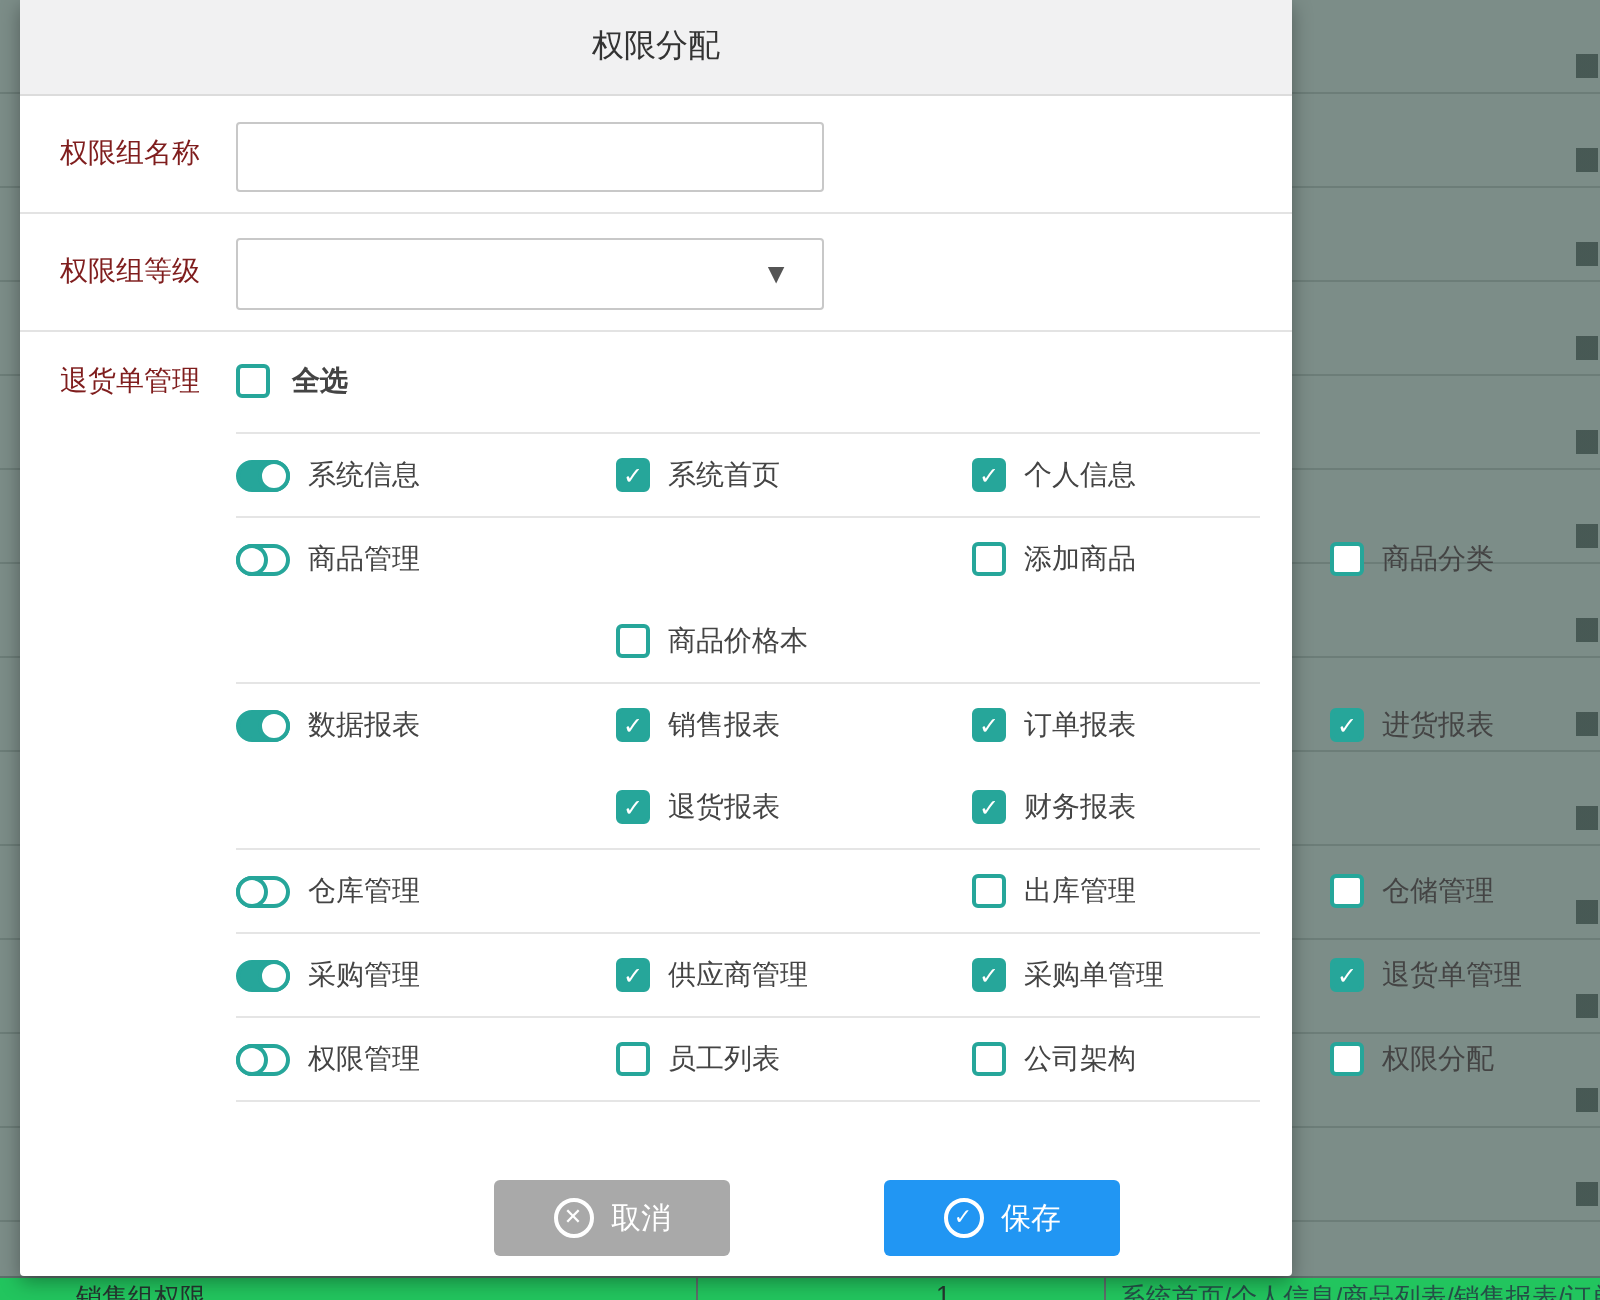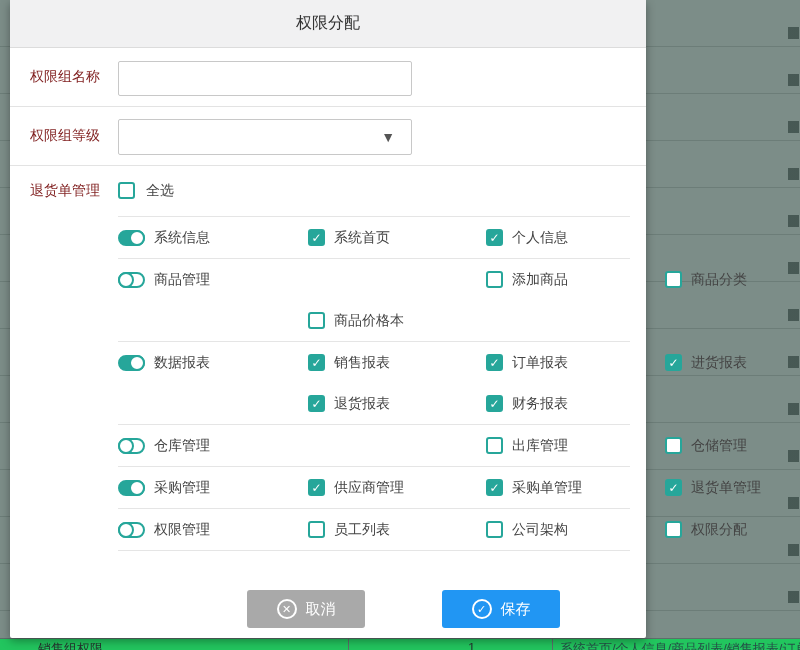--- a/index.html
+++ b/index.html
@@ -59,21 +59,21 @@
   .select-box{
     position:absolute;left:108px;top:12px;width:294px;height:36px;
     border:1px solid #c8c8c8;border-radius:2px;background:#fff;cursor:pointer;
   }
   .caret{
     position:absolute;right:16px;top:50%;transform:translateY(-52%);
     color:#555;font-size:14px;line-height:1;
   }
   .assign-head{position:relative;height:50px;}
   .assign-head .cb{position:absolute;left:108px;top:16px;}
-  .assign-head .cb-label{position:absolute;left:136px;top:50%;transform:translateY(-50%);margin:0;}
+  .assign-head .cb-label{position:absolute;left:136px;top:50%;transform:translateY(-50%);margin:0;font-weight:bold;}
 
   
   .perm-grid{margin:0 16px 0 108px;border-top:1px solid #e5e5e5;}
   .perm-row{
     display:grid;grid-template-columns:190px 178px 179px 1fr;
     grid-auto-rows:41px;align-items:center;border-bottom:1px solid #e5e5e5;
   }
   .cell{display:flex;align-items:center;}
   .mod-label,.cb-label{font-size:14px;color:#444;margin-left:9px;white-space:nowrap;}
 

